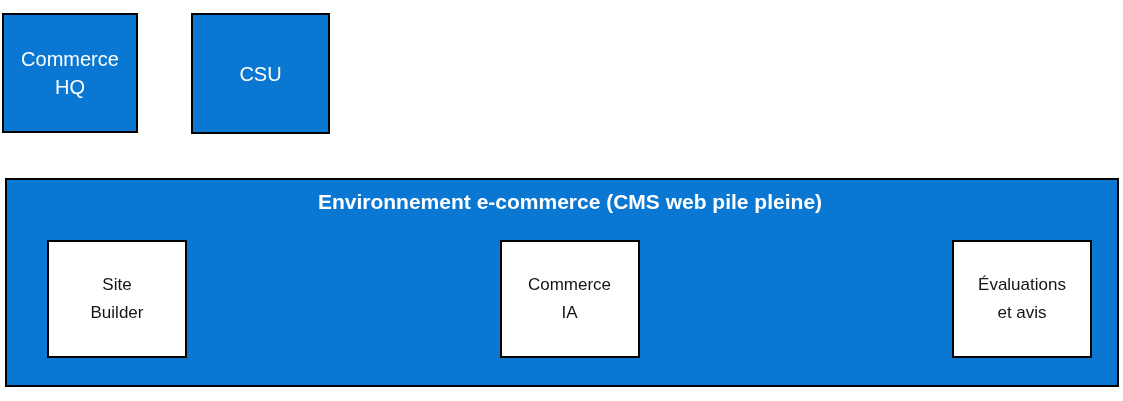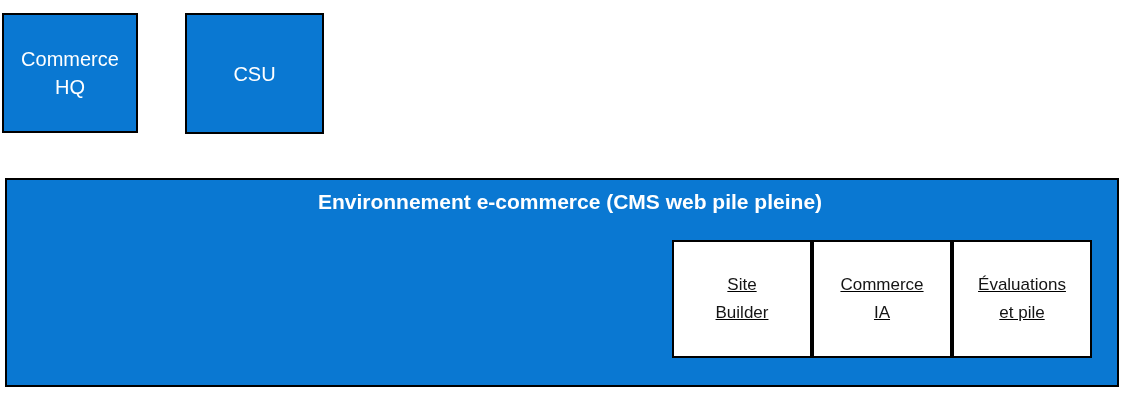--- a/index.html
+++ b/index.html
@@ -23,21 +23,21 @@
     border: 2px solid var(--border);
     color: #ffffff;
     display: flex;
     align-items: center;
     justify-content: center;
     text-align: center;
     font-size: 20px;
     line-height: 28px;
   }
   #node-commerce-hq { left: 2px;   top: 13px; width: 136px; height: 120px; }
-  #node-csu         { left: 185px; top: 13px; width: 139px; height: 121px; }
+  #node-csu         { left: 191px; top: 13px; width: 139px; height: 121px; }
 
   .label { white-space: pre-line; }
 
   #env-container {
     position: absolute;
     left: 5px;
     top: 178px;
     width: 1114px;
     height: 209px;
     background: var(--blue);
@@ -51,23 +51,22 @@
     font-size: 21px;
     line-height: 26px;
     padding-left: 16px;
   }
   .module-row {
     position: absolute;
     top: 60px;
     left: 0;
     right: 0;
     display: flex;
-    justify-content: flex-end;
-    padding: 0 25px 0 20px;
-    text-decoration: underline;
+    justify-content: space-between;
+    padding: 0 25px 0 40px;
   }
   .module-box {
     width: 140px;
     height: 118px;
     background: var(--module-bg);
     border: 2px solid var(--border);
     color: #141414;
     display: flex;
     align-items: center;
     justify-content: center;
@@ -94,16 +93,16 @@
     <div class="module-box">
       <span class="label">Site
 Builder</span>
     </div>
     <div class="module-box">
       <span class="label">Commerce
 IA</span>
     </div>
     <div class="module-box">
       <span class="label">Évaluations
-et pile</span>
+et avis</span>
     </div>
   </div>
 </div>
 
 </body></html>

